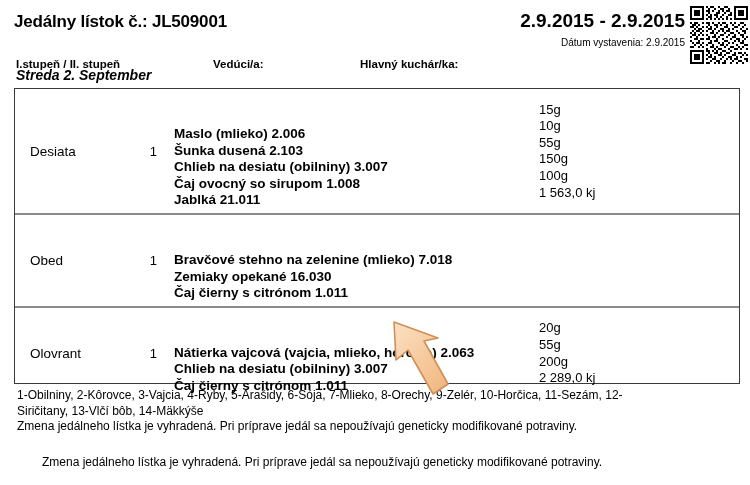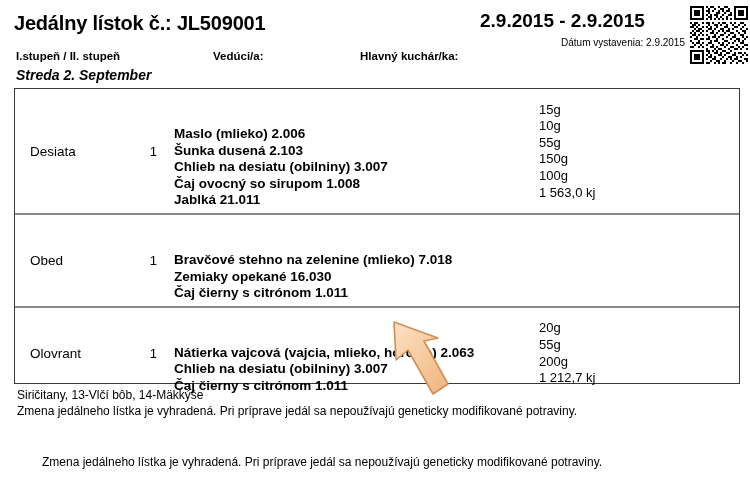--- a/index.html
+++ b/index.html
@@ -17,30 +17,30 @@
   }
 
   
   .header {
     position: absolute;
     left: 0; top: 0; width: 750px; height: 88px;
   }
   .doc-title {
     position: absolute;
     left: 14px; top: 12px;
-    font-size: 20px;
+    font-size: 17px;
     font-weight: bold;
     letter-spacing: -0.2px;
     white-space: nowrap;
   }
   .date-range {
     position: absolute;
     left: 480px; top: 10px;
     width: 205px;
-    text-align: left;
+    text-align: right;
     font-size: 19px;
     font-weight: bold;
     white-space: nowrap;
   }
   .date-issued {
     position: absolute;
     left: 480px; top: 37px;
     width: 205px;
     text-align: right;
     font-size: 10px;
@@ -55,20 +55,21 @@
   .labels-row {
     position: absolute;
     left: 0; top: 50px;
     width: 750px; height: 18px;
   }
   .lbl {
     position: absolute;
     font-size: 11.5px;
     font-weight: bold;
     white-space: nowrap;
+    margin-top: 8px;
   }
   .lbl-grade  { left: 16px; }
   .lbl-leader { left: 213px; }
   .lbl-chef   { left: 360px; }
 
   .weekday {
     position: absolute;
     left: 16px; top: 67px;
     font-size: 14px;
     font-weight: bold;
@@ -458,27 +459,28 @@
         <div class="meal-count">1</div>
         <div class="meal-items">
           <div class="meal-item">Nátierka vajcová (vajcia, mlieko, horčica) 2.063</div>
           <div class="meal-item">Chlieb na desiatu (obilniny) 3.007</div>
           <div class="meal-item">Čaj čierny s citrónom 1.011</div>
         </div>
         <div class="meal-amounts">
           <div class="amount-line">20g</div>
           <div class="amount-line">55g</div>
           <div class="amount-line">200g</div>
-          <div class="amount-line">1 212,7 kj</div>
+          <div class="amount-line">2 289,0 kj</div>
         </div>
       </div>
     </div>
   </div>
 
 <div class="allergen-block">
+  <div class="allergen-line">1-Obilniny, 2-Kôrovce, 3-Vajcia, 4-Ryby, 5-Arašidy, 6-Sója, 7-Mlieko, 8-Orechy, 9-Zelér, 10-Horčica, 11-Sezám, 12-</div>
   <div class="allergen-line">Siričitany, 13-Vlčí bôb, 14-Mäkkýše</div>
   <div class="legal-line">Zmena jedálneho lístka je vyhradená. Pri príprave jedál sa nepoužívajú geneticky modifikované potraviny.</div>
 </div>
 
 <div class="legal-bottom">Zmena jedálneho lístka je vyhradená. Pri príprave jedál sa nepoužívajú geneticky modifikované potraviny.</div>
 
 <div class="cursor-arrow">
   <svg viewBox="0 0 76 84" width="76" height="84" aria-hidden="true">
     <defs>
       <linearGradient id="agrad" x1="0" y1="0" x2="1" y2="1">

